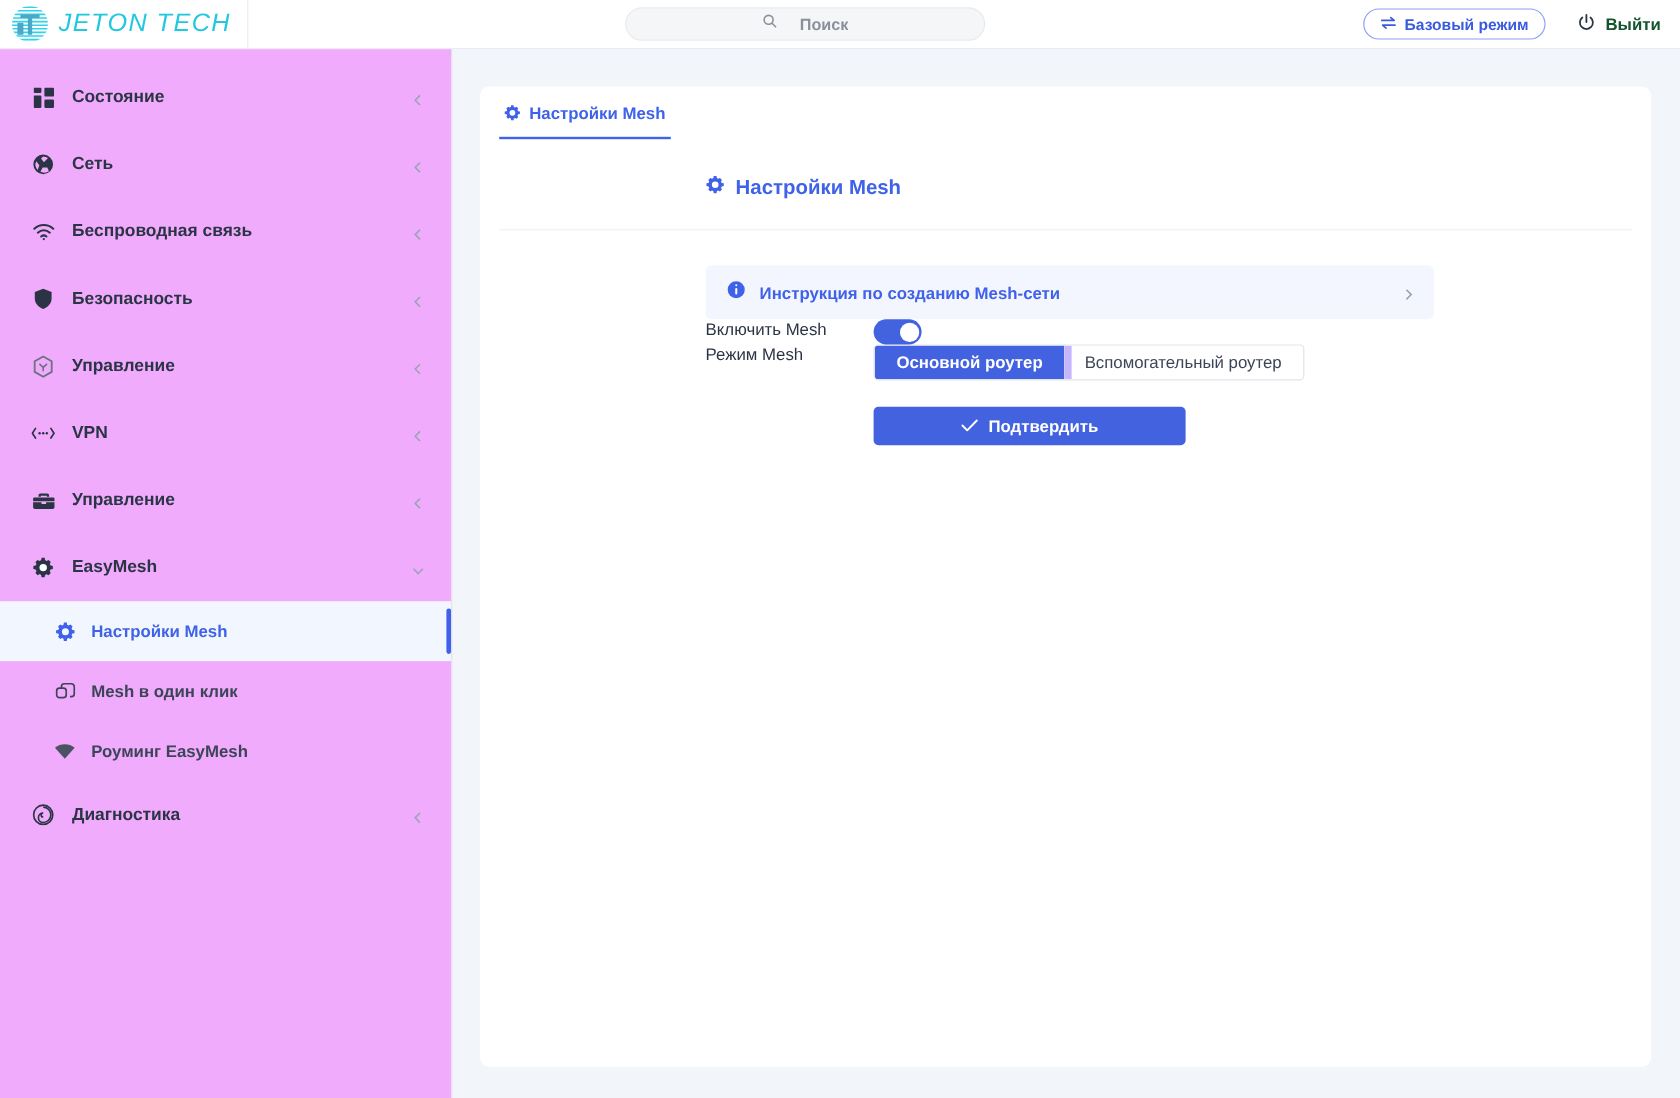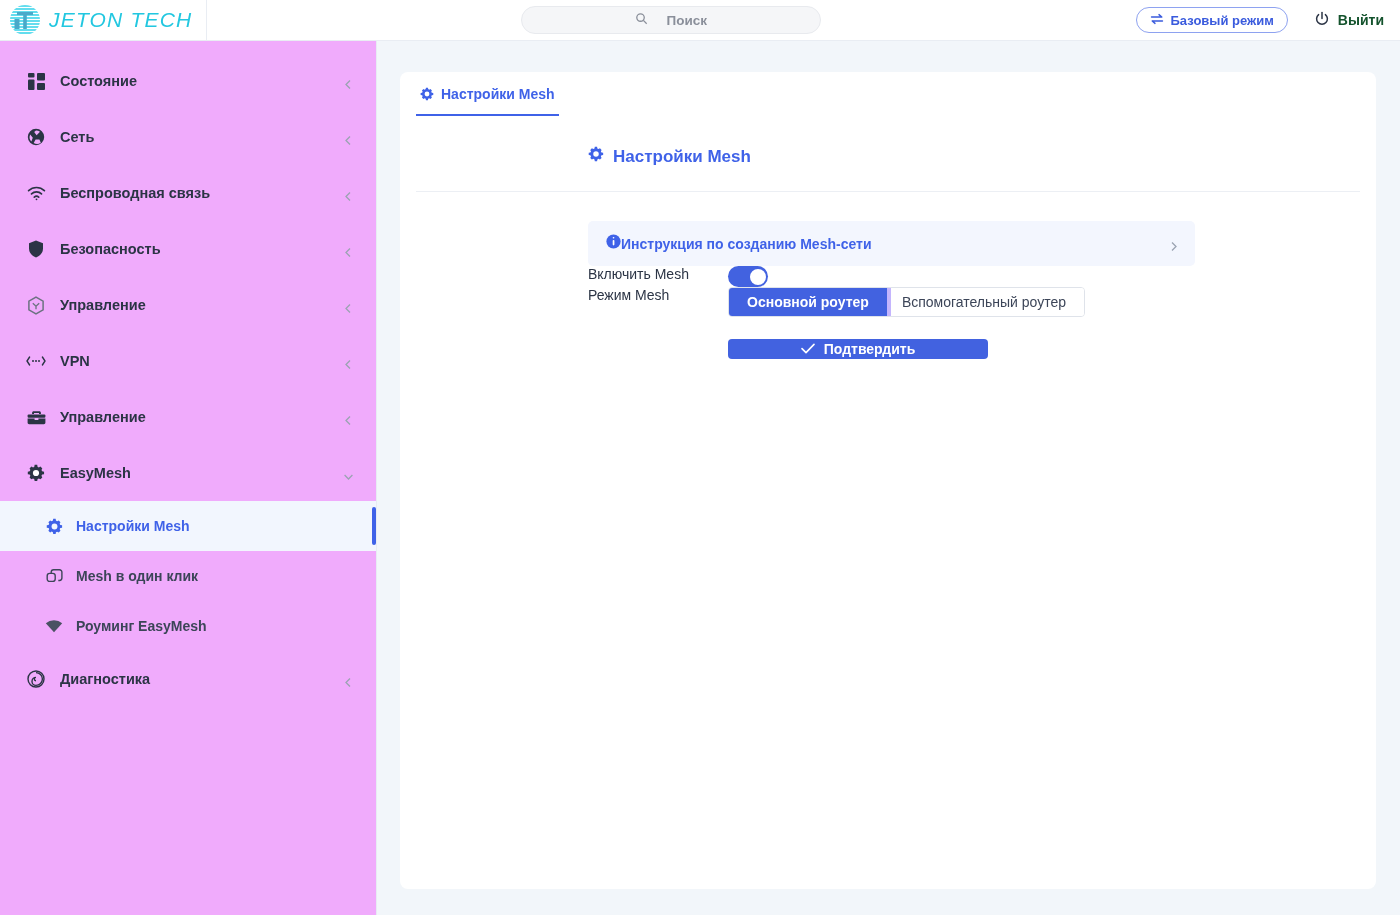--- a/index.html
+++ b/index.html
@@ -139,20 +139,21 @@
   }
 
   .form { padding: 29px 0 0 188px; }
 
   .infobar {
     width: 607px; height: 45px;
     background: #f3f6fe;
     border-radius: 5px;
     display: flex; align-items: center;
     padding: 0 16px 0 18px;
+    gap: 12px;
   }
   .infobar-text {
     flex: 1; color: #3f62e8; font-size: 14px; font-weight: 700;
   }
   .infobar .chev { color: #9aa3b2; }
 
   .row { display: flex; align-items: flex-start; }
   .row-label {
     width: 140px; flex: none;
     font-size: 14px; color: #2b3445;
@@ -174,25 +175,25 @@
     border: 1px solid #dfe3ea;
   }
   .seg {
     display: flex; align-items: center; justify-content: center;
     padding: 0 18px; font-size: 14px; color: #3c4558;
     background: #fff;
   }
   .seg.sel {
     background: #4262e0; color: #fff; font-weight: 700;
   }
-  .seg + .seg { border-left: 4px solid #c4b5fd; padding-left: 11px; }
+  .seg + .seg { border-left: 6px solid #c4b5fd; padding-left: 11px; }
 
   .confirm-row { margin-top: 22px; padding-left: 140px; }
   .btn-confirm {
-    width: 260px; height: 20px;
+    width: 260px; height: 32px;
     background: #4262e0; color: #fff;
     border: none; border-radius: 4px;
     font-family: inherit; font-size: 14px; font-weight: 700;
     display: flex; align-items: center; justify-content: center; gap: 9px;
   }
 </style>
 </head>
 <body>
 
 <div class="topbar">

